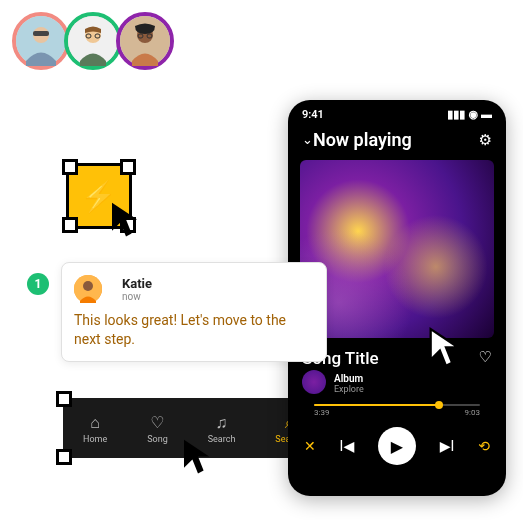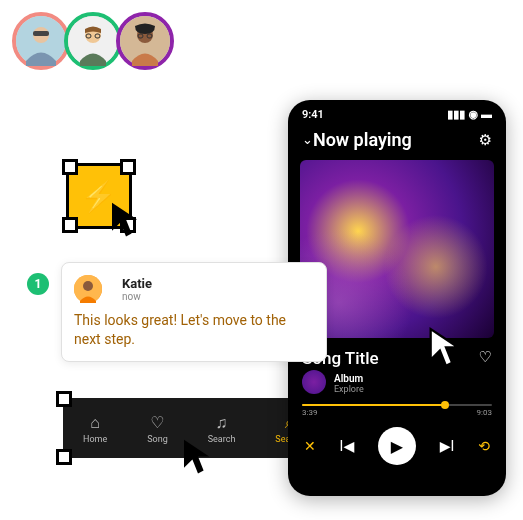--- a/index.html
+++ b/index.html
@@ -49,21 +49,21 @@
 .art{margin:4px 12px;height:178px;border-radius:6px;background:radial-gradient(circle at 30% 40%,#ffd54f 0%,#7b1fa2 30%,#4a148c 60%,#1a0033 100%);position:relative;overflow:hidden}
 .art::before{content:"";position:absolute;inset:0;background:radial-gradient(circle at 70% 60%,rgba(255,213,79,.6) 0%,transparent 30%),radial-gradient(circle at 20% 80%,rgba(186,104,200,.5) 0%,transparent 35%)}
 .song-row{display:flex;justify-content:space-between;align-items:flex-start;padding:6px 14px 0;color:#fff}
 .song-title{font-size:17px;font-weight:500}
 .heart{font-size:15px}
 .album-row{display:flex;align-items:flex-end;gap:8px;padding:2px 14px 6px}
 .album-art{width:24px;height:24px;border-radius:50%;background:radial-gradient(circle,#7b1fa2,#4a148c)}
 .album-meta{display:flex;flex-direction:column;color:#fff}
 .album-name{font-size:10px;font-weight:600}
 .artist-name{font-size:9px;color:#999}
-.progress-wrap{padding:4px 14px}
+.progress-wrap{padding:4px 26px}
 .progress{height:2px;background:#444;position:relative;border-radius:2px}
 .progress-fill{position:absolute;left:0;top:0;height:100%;width:75%;background:#ffc107;border-radius:2px}
 .progress-thumb{position:absolute;left:75%;top:50%;width:8px;height:8px;background:#ffc107;border-radius:50%;transform:translate(-50%,-50%)}
 .times{display:flex;justify-content:space-between;font-size:8px;color:#999;margin-top:2px}
 .controls{display:flex;align-items:center;justify-content:space-between;padding:6px 16px}
 .ctrl-icon{color:#fff;font-size:14px}
 .ctrl-icon.accent{color:#ffc107}
 .play-btn{width:38px;height:38px;border-radius:50%;background:#fff;display:flex;align-items:center;justify-content:center;color:#000;font-size:16px}
 .cursor-outline{position:absolute;top:326px;left:426px;z-index:3}
 .cursor-outline svg{width:40px;height:46px}

